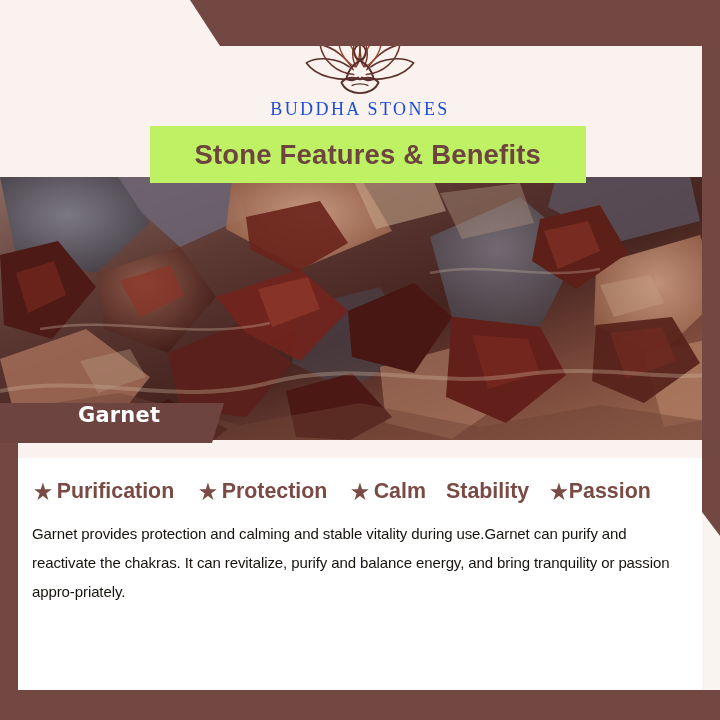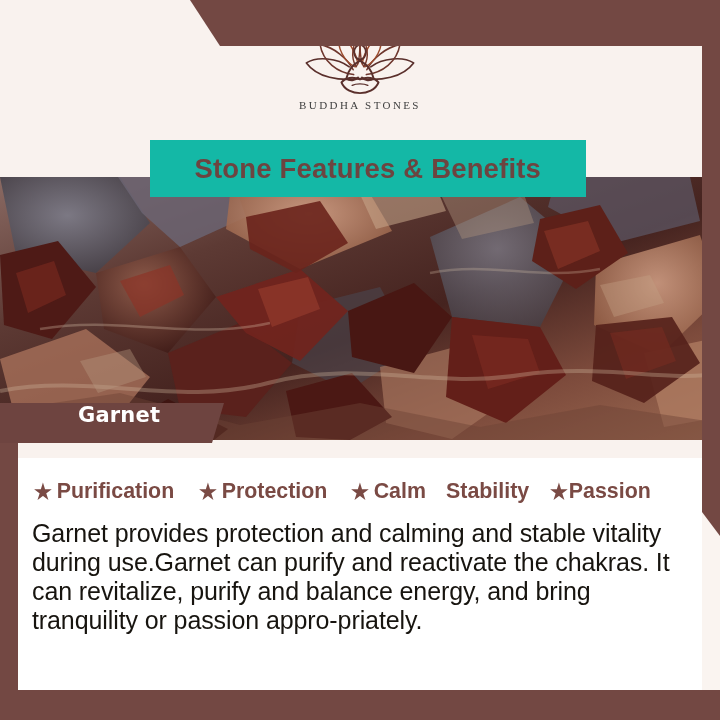--- a/index.html
+++ b/index.html
@@ -75,30 +75,30 @@
   .logo-mark {
     display: block;
     margin: 0 auto;
     width: 150px;
     height: 78px;
   }
   .logo-text {
     display: block;
     margin-top: 1px;
     font-family: "Liberation Serif", serif;
-    font-size: 11px;
+    font-size: 18px;
     letter-spacing: 2.4px;
-    color: #404040;
+    color: #1d4ed8;
     font-weight: 400;
   }
   .title-plate {
     position: absolute;
-    left: 150px; top: 140px;
+    left: 150px; top: 126px;
     width: 436px; height: 57px;
-    background: #14b8a6;
+    background: #bef264;
     display: flex;
     align-items: center;
     justify-content: center;
     z-index: 3;
   }
   .title-plate .title {
     font-family: "Liberation Sans Narrow", "Liberation Sans", sans-serif;
     font-size: 28px;
     font-weight: 700;
     color: #6d4440;
@@ -179,21 +179,21 @@
   }
   .feature.no-star { margin-left: 16px; }
   .feature.gap { margin-left: 17px; }
   .feature.tight-star .star { margin-right: 1px; }
 
   .paragraph {
     position: absolute;
     left: 32px; top: 519px;
     width: 652px;
     font-family: "Liberation Sans Narrow", "Liberation Sans", sans-serif;
-    font-size: 25px;
+    font-size: 15px;
     line-height: 29px;
     color: #17140f;
     letter-spacing: -0.1px;
     z-index: 5;
   }
 </style>
 </head>
 <body>
 
 <div id="page">

